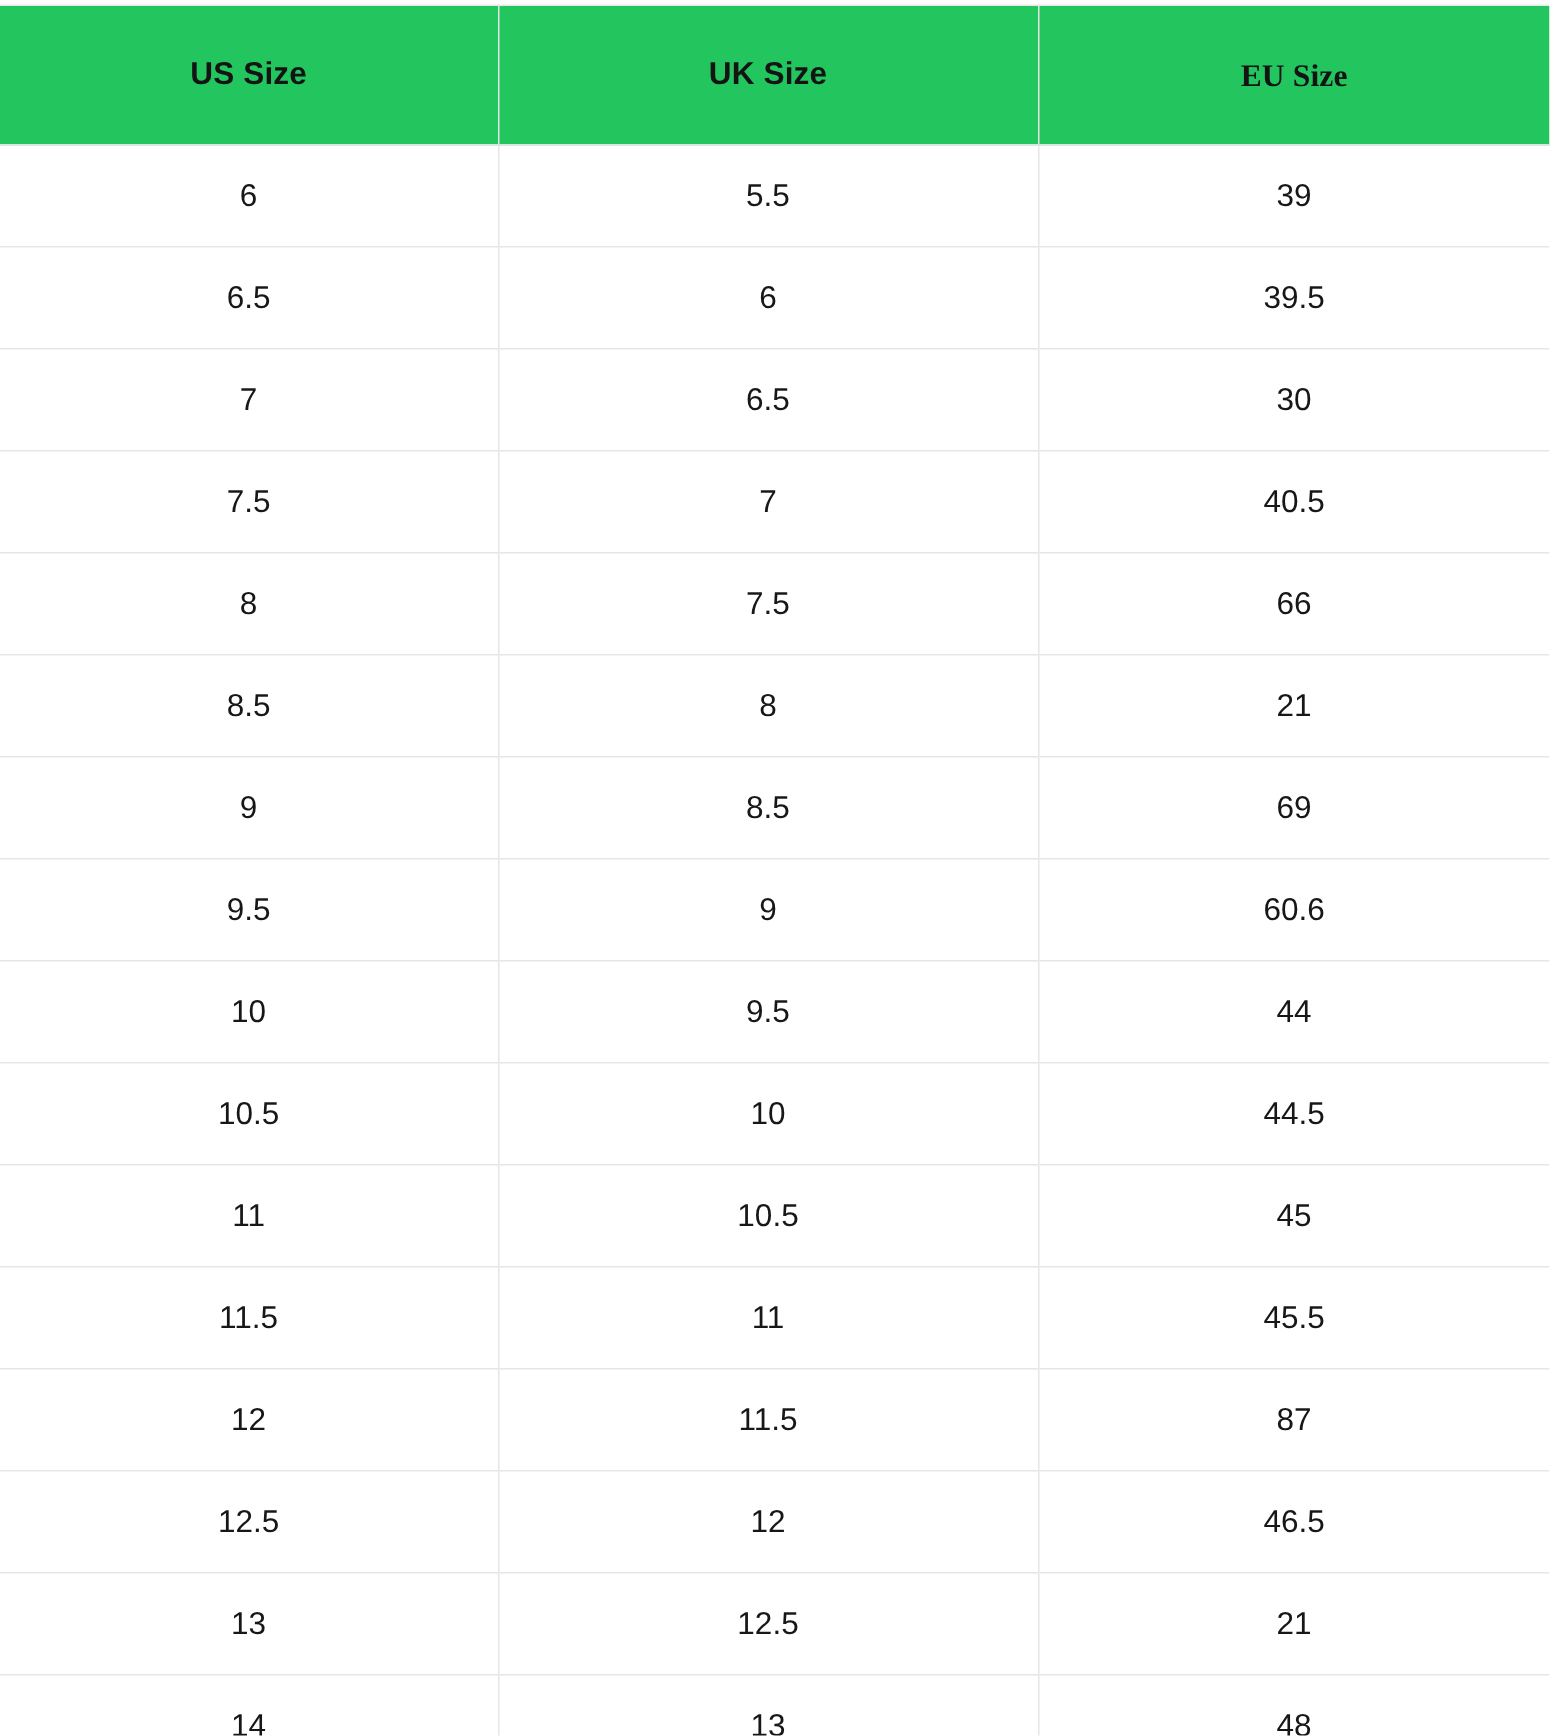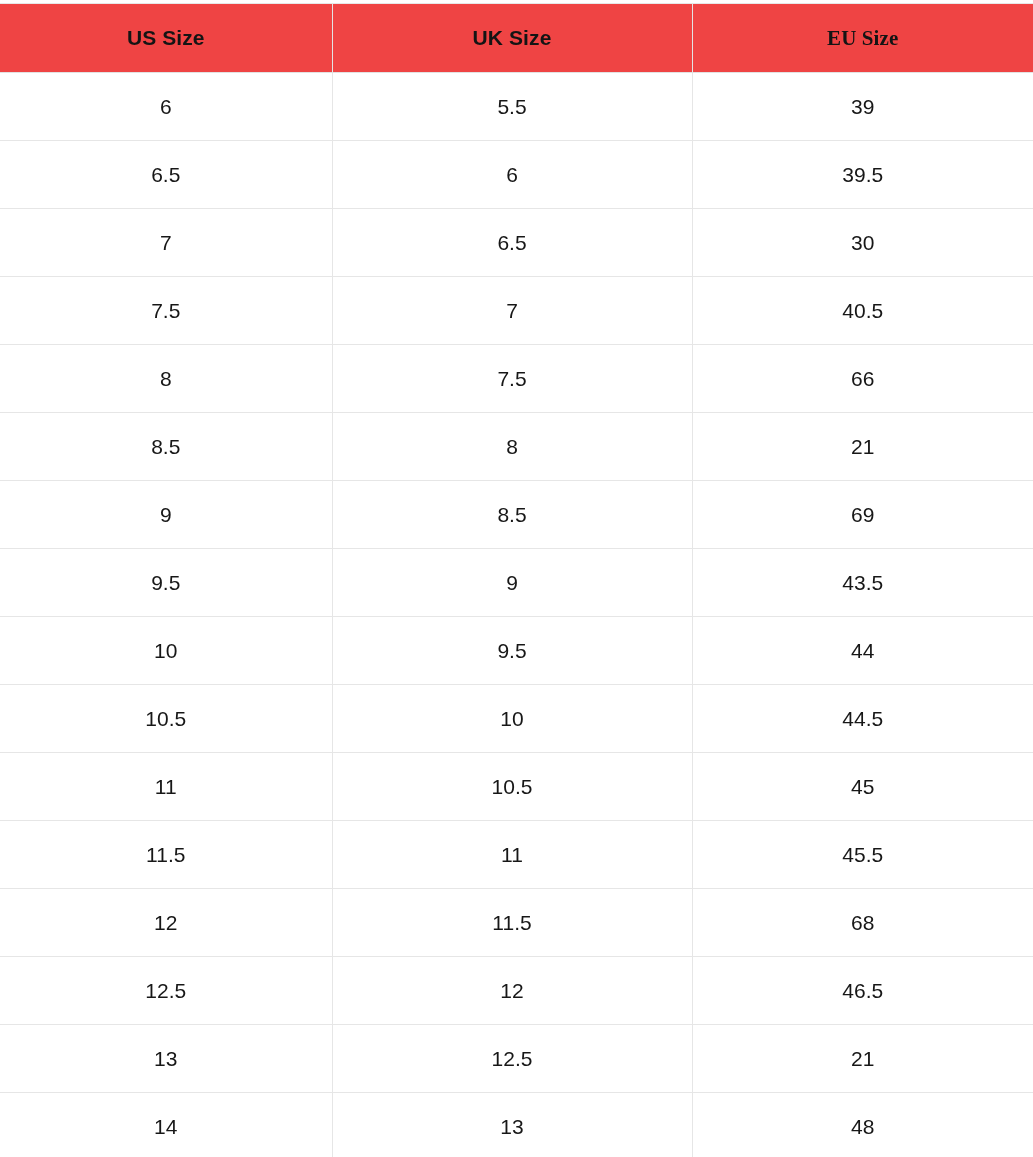--- a/index.html
+++ b/index.html
@@ -27,32 +27,32 @@
     width: 1033px;
     border-collapse: collapse;
     table-layout: fixed;
   }
 
   table.size-table col.c-us { width: 332px; }
   table.size-table col.c-uk { width: 360px; }
   table.size-table col.c-eu { width: 341px; }
 
   table.size-table thead th {
-    background: #ef4444;
+    background: #22c55e;
     height: 68px;
     font-size: 21px;
     font-weight: bold;
     color: #141414;
     text-align: center;
     vertical-align: middle;
     letter-spacing: 0.1px;
     border-top: 1px solid #e7e7e7;
     border-bottom: 1px solid #e2e2e2;
     border-right: 1px solid #e4e4e4;
-    padding: 0;
+    padding: 12px;
   }
   table.size-table thead th:last-child {
     border-right: none;
     font-family: Liberation Serif, serif;
   }
 
   table.size-table tbody td {
     height: 67px;
     font-size: 21px;
     font-weight: normal;
@@ -120,21 +120,21 @@
           <td>21</td>
         </tr>
         <tr>
           <td>9</td>
           <td>8.5</td>
           <td>69</td>
         </tr>
         <tr>
           <td>9.5</td>
           <td>9</td>
-          <td>43.5</td>
+          <td>60.6</td>
         </tr>
         <tr>
           <td>10</td>
           <td>9.5</td>
           <td>44</td>
         </tr>
         <tr>
           <td>10.5</td>
           <td>10</td>
           <td>44.5</td>
@@ -145,21 +145,21 @@
           <td>45</td>
         </tr>
         <tr>
           <td>11.5</td>
           <td>11</td>
           <td>45.5</td>
         </tr>
         <tr>
           <td>12</td>
           <td>11.5</td>
-          <td>68</td>
+          <td>87</td>
         </tr>
         <tr>
           <td>12.5</td>
           <td>12</td>
           <td>46.5</td>
         </tr>
         <tr>
           <td>13</td>
           <td>12.5</td>
           <td>21</td>

